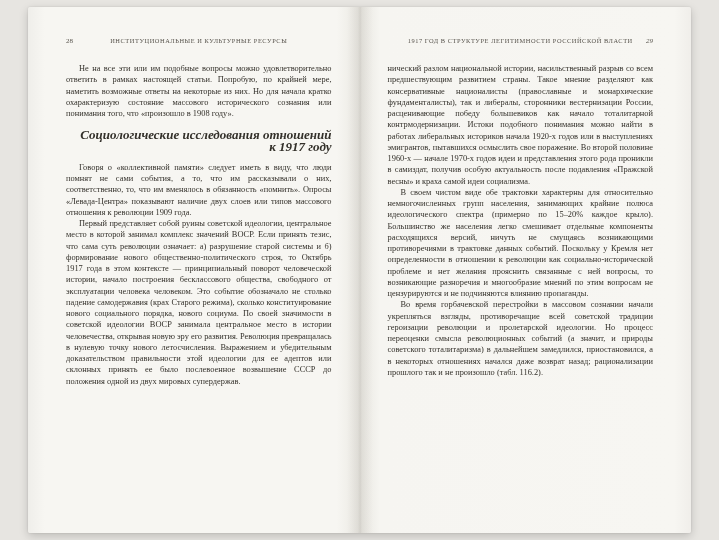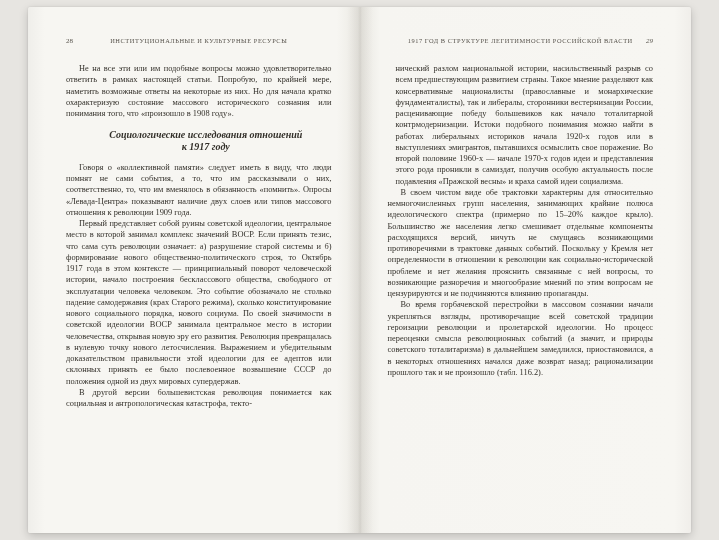--- a/index.html
+++ b/index.html
@@ -67,49 +67,48 @@
   .pagenum-right { right: 0; font-style: italic; }
   .body-text {
     font-size: 8.4px;
     line-height: 11.25px;
     color: #33302a;
     text-align: justify;
     hyphens: auto;
     -webkit-hyphens: auto;
   }
   .para { text-indent: 13px; }
-  .para-noindent { text-indent: 0; margin-left: 8px; }
+  .para-noindent { text-indent: 0; }
   .section-heading {
     font-style: italic;
     white-space: pre-line;
-    text-align: center;
+    text-align: right;
     padding-left: 14px;
     margin: 10px 0 10px 0;
-    font-size: 10px;
+    font-size: 13px;
     line-height: 11.25px;
     color: #33302a;
   }
 </style>
 </head>
 <body>
 
 <div class="book">
 
   <div class="page page-left">
     <div class="running-head">
       <span class="pagenum pagenum-left">28</span>
       <span>ИНСТИТУЦИОНАЛЬНЫЕ И КУЛЬТУРНЫЕ РЕСУРСЫ</span>
     </div>
     <div class="body-text">
       <p class="para">Не на все эти или им подобные вопросы можно удовлетворительно ответить в рамках настоящей статьи. Попробую, по крайней мере, наметить возможные ответы на некоторые из них. Но для начала кратко охарактеризую состояние массового исторического сознания или понимания того, что «произошло в 1908 году».</p>
       <h3 class="section-heading">Социологические исследования отношений
 к 1917 году</h3>
       <p class="para">Говоря о «коллективной памяти» следует иметь в виду, что люди помнят не сами события, а то, что им рассказывали о них, соответственно, то, что им вменялось в обязанность «помнить». Опросы «Левада-Центра» показывают наличие двух слоев или типов массового отношения к революции 1909 года.</p>
       <p class="para">Первый представляет собой руины советской идеологии, центральное место в которой занимал комплекс значений ВОСР. Если принять тезис, что сама суть революции означает: а) разрушение старой системы и б) формирование нового общественно-политического строя, то Октябрь 1917 года в этом контексте — принципиальный поворот человеческой истории, начало построения бесклассового общества, свободного от эксплуатации человека человеком. Это событие обозначало не столько падение самодержавия (крах Старого режима), сколько конституирование нового социального порядка, нового социума. По своей значимости в советской идеологии ВОСР занимала центральное место в истории человечества, открывая новую эру его развития. Революция превращалась в нулевую точку нового летосчисления. Выражением и убедительным доказательством правильности этой идеологии для ее адептов или склонных принять ее было послевоенное возвышение СССР до положения одной из двух мировых супердержав.</p>
-      <p class="para">В другой версии большевистская революция понимается как социальная и антропологическая катастрофа, текто-</p>
     </div>
   </div>
 
   <div class="page page-right">
     <div class="running-head">
       <span>1917 ГОД В СТРУКТУРЕ ЛЕГИТИМНОСТИ РОССИЙСКОЙ ВЛАСТИ</span>
       <span class="pagenum pagenum-right">29</span>
     </div>
     <div class="body-text">
       <p class="para para-noindent">нический разлом национальной истории, насильственный разрыв со всем предшествующим развитием страны. Такое мнение разделяют как консервативные националисты (православные и монархические фундаменталисты), так и либералы, сторонники вестернизации России, расценивающие победу большевиков как начало тоталитарной контрмодернизации. Истоки подобного понимания можно найти в работах либеральных историков начала 1920-х годов или в выступлениях эмигрантов, пытавшихся осмыслить свое поражение. Во второй половине 1960-х — начале 1970-х годов идеи и представления этого рода проникли в самиздат, получив особую актуальность после подавления «Пражской весны» и краха самой идеи социализма.</p>

